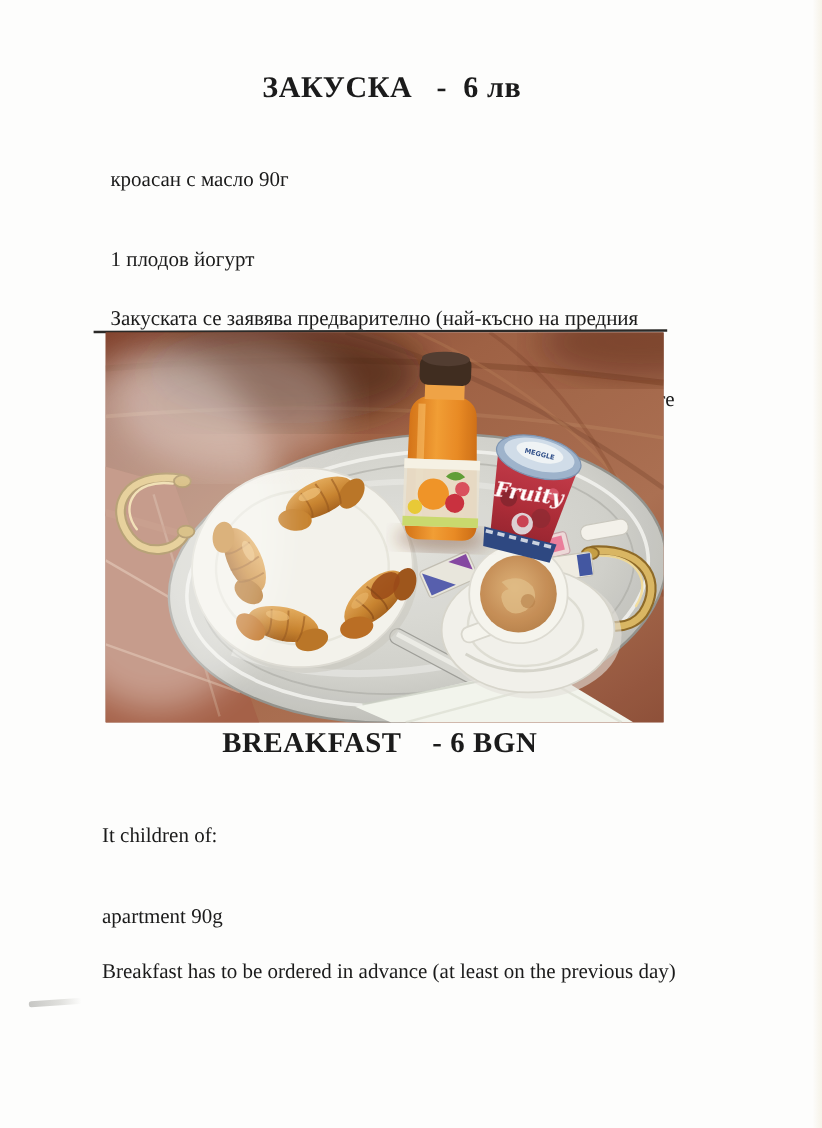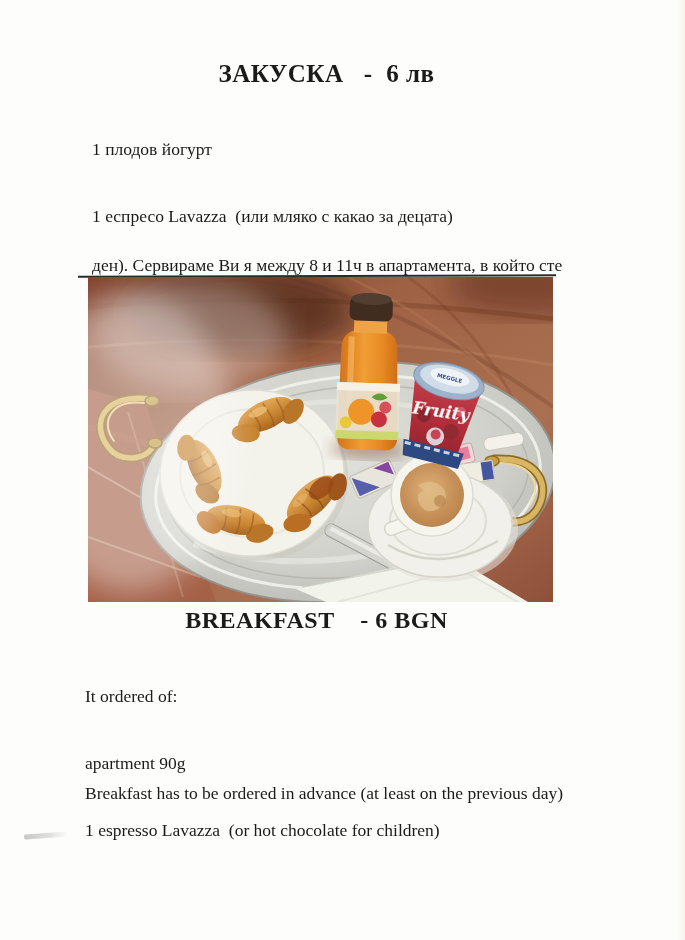--- a/index.html
+++ b/index.html
@@ -21,21 +21,21 @@
     font-size:25px;letter-spacing:.5px;
     white-space:pre;
   }
   .title-bg{top:60px;transform:translateX(-16px);}
   .title-en{top:607px;transform:translateX(-26px);font-size:24px;}
   .menu-block{position:absolute;font-size:17.5px;line-height:22.4px;white-space:pre;}
   .menu-bg{left:92px;top:93px;}
   .menu-en{left:85px;top:640px;}
   .note-block{position:absolute;font-size:17.5px;line-height:22.4px;white-space:pre;}
   .note-bg{left:92px;top:209px;}
-  .note-en{left:85px;top:737px;text-align:right;}
+  .note-en{left:85px;top:753px;text-align:right;}
   .photo-topline{
     position:absolute;left:78px;top:275px;width:478px;height:2px;
     background:#2b2a28;transform:rotate(-.15deg);
   }
   .photo{
     position:absolute;left:88px;top:277px;width:465px;height:325px;
     background:#8a4a33;
   }
   .photo svg{display:block;}
   .smudge{
@@ -45,26 +45,28 @@
   }
 </style>
 </head>
 <body>
 
 <div class="page">
 
   <div class="title title-bg">ЗАКУСКА   -  6 лв</div>
 
   <div class="menu-block menu-bg">
+    <div>кроасан с масло 90г</div>
     <div>1 плодов йогурт</div>
     <div>1 еспресо Lavazza  (или мляко с какао за децата)</div>
     <div>1 натурален сок Cappy</div>
   </div>
 
   <div class="note-block note-bg">
+    <div>Закуската се заявява предварително (най-късно на предния</div>
     <div>ден). Сервираме Ви я между 8 и 11ч в апартамента, в който сте</div>
     <div>настанени.</div>
   </div>
 
   <div class="photo-topline"></div>
 
   <div class="photo">
     <svg width="465" height="325" viewBox="0 0 465 325" xmlns="http://www.w3.org/2000/svg">
       <defs>
         <linearGradient id="wood" x1="0" y1="0" x2="1" y2="1">
@@ -275,23 +277,22 @@
         <text x="352" y="140" text-anchor="middle" font-family="DejaVu Serif, serif" font-size="17" font-style="italic" font-weight="bold" fill="#ffffff" stroke="#e8a8b4" stroke-width=".4" transform="rotate(-6 352 138)">Fruity</text>
       </g>
 
       <rect x="0" y="0" width="465" height="325" fill="#f4e4cc" opacity=".05"></rect>
     </svg>
   </div>
 
   <div class="title title-en">BREAKFAST    - 6 BGN</div>
 
   <div class="menu-block menu-en">
-    <div>It ordered of:</div>
+    <div>It children of:</div>
     <div>apartment 90g</div>
-    <div>1 espresso Lavazza  (or hot chocolate for children)</div>
     
   </div>
 
   <div class="note-block note-en">
     <div>Breakfast has to be ordered in advance (at least on the previous day)</div>
   </div>
 
   <div class="smudge"></div>
   <div class="page-edge"></div>
 </div>

